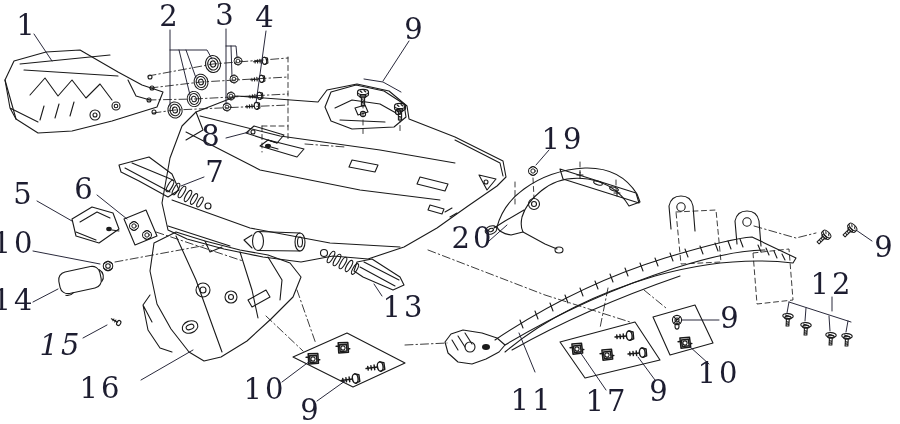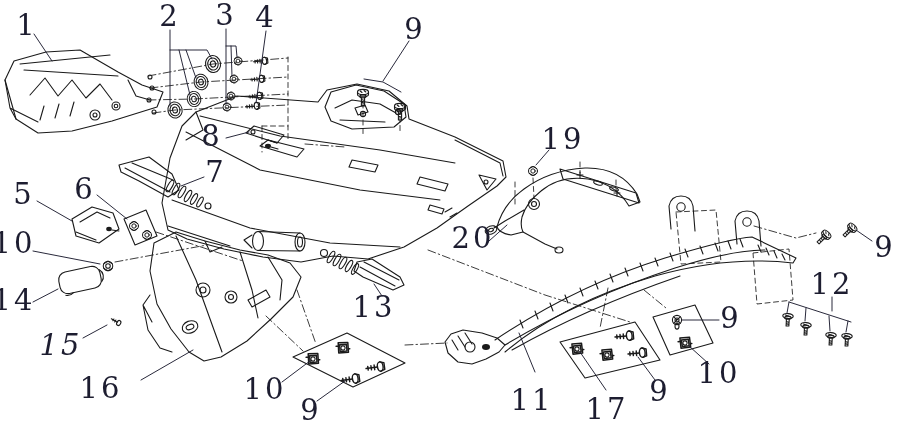--- a/index.html
+++ b/index.html
@@ -367,28 +367,28 @@
       <div class="callout" style="left: 170px; top: 16px;">2</div>
       <div class="callout" style="left: 226px; top: 15px;">3</div>
       <div class="callout" style="left: 266px; top: 17px;">4</div>
       <div class="callout" style="left: 24px; top: 194px;">5</div>
       <div class="callout" style="left: 85px; top: 189px;">6</div>
       <div class="callout" style="left: 216px; top: 172px;">7</div>
       <div class="callout" style="left: 212px; top: 136px;">8</div>
       <div class="callout" style="left: 415px; top: 29px;">9</div>
       <div class="callout" style="left: 563px; top: 139px;">19</div>
       <div class="callout" style="left: 473px; top: 238px;">20</div>
-      <div class="callout" style="left: 374px; top: 307px;">13</div>
+      <div class="callout" style="left: 404px; top: 307px;">13</div>
       <div class="callout" style="left: 532px; top: 400px;">11</div>
       <div class="callout" style="left: 101px; top: 388px;">16</div>
       <div class="callout" style="left: 61px; top: 345px; font-style: italic;">15</div>
       <div class="callout" style="left: 14px; top: 300px;">14</div>
       <div class="callout" style="left: 14px; top: 243px;">10</div>
       <div class="callout" style="left: 265px; top: 389px;">10</div>
       <div class="callout" style="left: 311px; top: 410px;">9</div>
-      <div class="callout" style="left: 607px; top: 401px; margin-top: 8px;">17</div>
+      <div class="callout" style="left: 607px; top: 401px;">17</div>
       <div class="callout" style="left: 660px; top: 391px;">9</div>
       <div class="callout" style="left: 719px; top: 373px;">10</div>
       <div class="callout" style="left: 731px; top: 318px;">9</div>
       <div class="callout" style="left: 832px; top: 284px;">12</div>
       <div class="callout" style="left: 885px; top: 247px;">9</div>
     </div>
 </div>
 
 </body></html>

